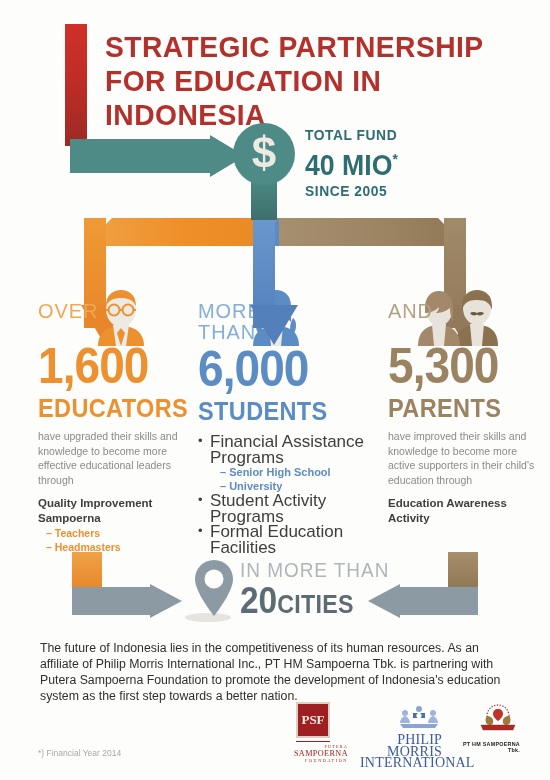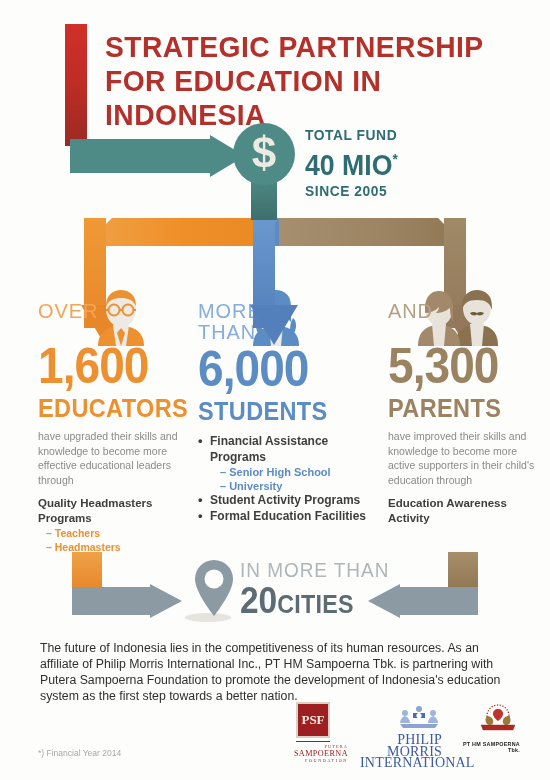--- a/index.html
+++ b/index.html
@@ -126,21 +126,21 @@
   }
   .body-txt{
     font-size:10.5px;line-height:14.5px;color:#8a8a88;margin-top:7px;
   }
   .sub-hd{
     font-size:11.5px;line-height:15px;color:#3e3e3e;font-weight:bold;margin-top:9px;
   }
   .dash{font-size:10.5px;line-height:14px;font-weight:bold;margin-left:8px;}
   ul.bl{list-style:none;margin:9px 0 0 0;padding:0;}
   ul.bl li{
-    font-size:12px;line-height:15.5px;color:#3e3e3e;font-weight:bold;
+    font-size:17px;line-height:15.5px;color:#3e3e3e;font-weight:normal;
     padding-left:12px;position:relative;
   }
   ul.bl li.top::before{content:"•";position:absolute;left:0;top:-1px;font-size:13px;}
   ul.bl li.sub{color:#5b8cc4;font-size:11px;line-height:14px;padding-left:22px;font-weight:bold;}
 
   .c-orange{color:#ed9030;}
   .c-blue{color:#5b8cc4;}
   .c-brown{color:#9b8260;}
   .pre-orange{color:#f0a757;}
   .pre-blue{color:#85aedc;}
@@ -290,21 +290,21 @@
       <ellipse cx="24" cy="21" rx="13.5" ry="17" fill="#e7e3da"></ellipse>
       <path d="M10 20c0-11 6-17 14-17s14 6 14 17v14c-2-3-3-9-3-14-5 4-10 5-14 5 2-2 3-4 3-6-4 4-9 6-14 6z" fill="#a3886a"></path>
     </svg>
   </div>
 
   <div class="col col-1">
     <div class="pre pre-orange">OVER</div>
     <div class="bignum c-orange" style="margin-top:20px">1,600</div>
     <div class="unit c-orange" style="margin-top:4px">EDUCATORS</div>
     <div class="body-txt">have upgraded their skills and knowledge to become more effective educational leaders through</div>
-    <div class="sub-hd">Quality Headmasters Programs</div>
+    <div class="sub-hd">Quality Improvement Sampoerna</div>
     <div class="dash c-orange">– Teachers</div>
     <div class="dash c-orange">– Headmasters</div>
   </div>
 
   <div class="col col-2">
     <div class="pre pre-blue">MORE</div>
     <div class="pre pre-blue">THAN</div>
     <div class="bignum c-blue" style="margin-top:2px">6,000</div>
     <div class="unit c-blue" style="margin-top:4px">STUDENTS</div>
     <ul class="bl">

